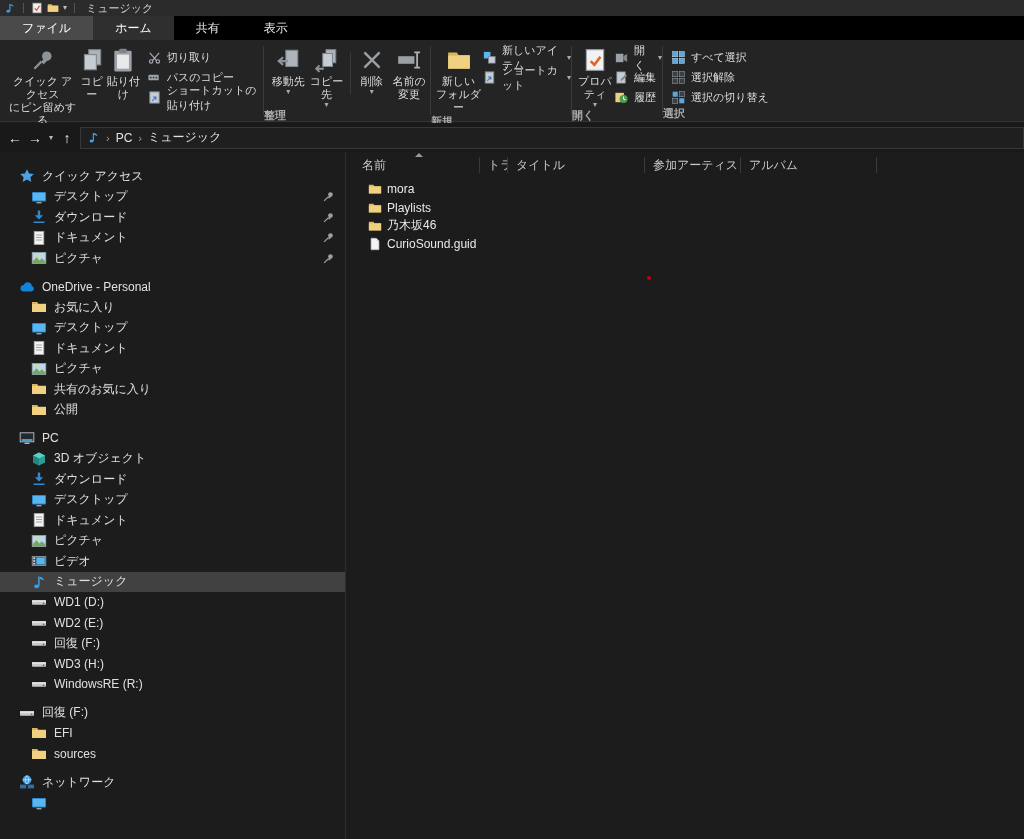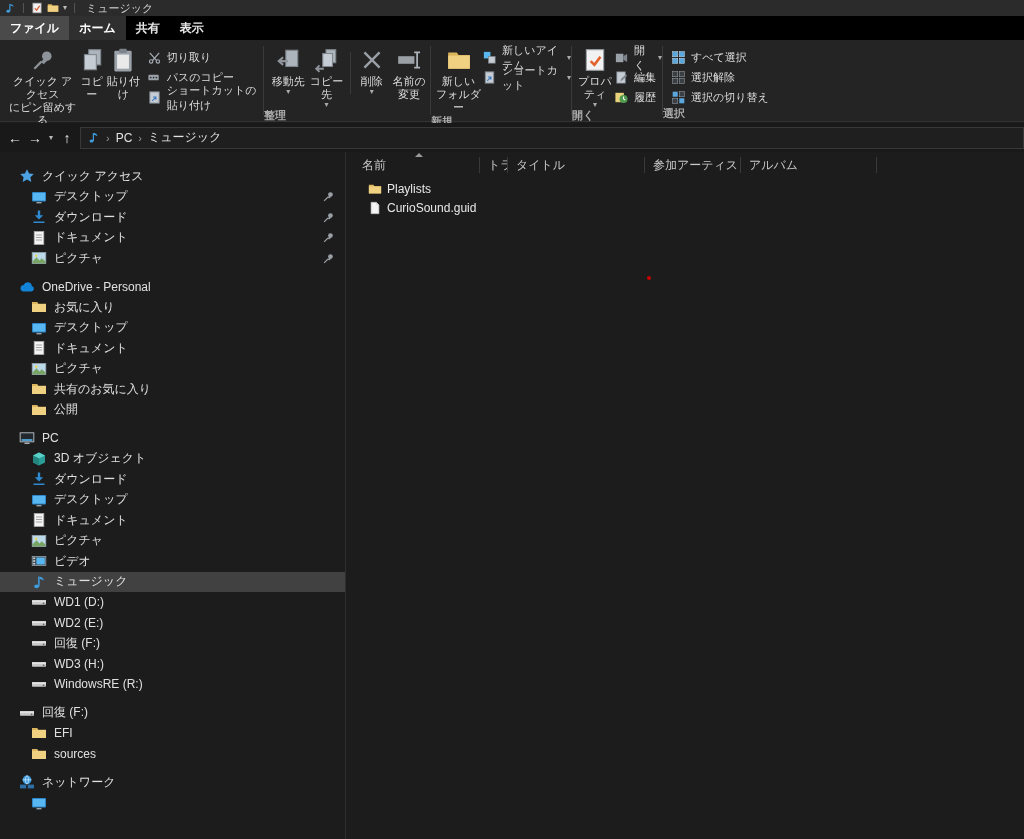--- a/index.html
+++ b/index.html
@@ -12,21 +12,21 @@
     background:#2b2b2b; display:flex; align-items:center; gap:4px; padding-left:4px; }
   .titlebar .sep { width:1px; height:10px; background:#555; margin:0 3px; }
   .titlebar .ticon { width:12px; height:12px; display:inline-block; }
   .titlebar .ticon svg { width:12px; height:12px; display:block; }
   .title-text { color:#cfcfcf; font-size:11px; margin-left:4px; }
   .qat-caret { color:#bbb; font-size:8px; line-height:8px; }
 
   
   .tabrow { position:absolute; left:0; top:16px; width:1024px; height:24px;
     background:#000; display:flex; align-items:stretch; }
-  .tab { color:#e8e8e8; font-size:12px; padding:0 10px; display:flex; align-items:center;font-weight:bold; }
+  .tab { color:#e8e8e8; font-size:12px; padding:0 22px; display:flex; align-items:center; }
   .tab-file { background:#4a4a4a; color:#fff; }
   .tab-selected { background:#2f2f2f; color:#fff; }
 
   
   .ribbon { position:absolute; left:0; top:40px; width:1024px; height:82px;
     background:#242424; border-bottom:1px solid #333; display:flex; align-items:stretch; }
   .rgroup { display:flex; flex-direction:column; height:100%; }
   .rbody { flex:1; display:flex; align-items:flex-start; padding-top:4px; }
   .glabel { height:17px; font-size:11px; color:#ababab; line-height:15px;font-weight:bold; }
   .gdiv { width:1px; background:#3a3a3a; margin:6px 0 6px 0; }
@@ -739,21 +739,39 @@
         </div>
       <div class="sort-caret"></div>
       <div class="filelist">
           <div class="file-row">
             <span class="icon">
               <svg viewBox="0 0 16 16">
                 <path fill="#dcb65c" d="M1 3h5.2l1.2 1.8H15V13H1z"></path>
                 <path fill="#f0d182" d="M1 5h14v8H1z"></path>
               </svg>
             </span>
+            <span>mora</span>
+          </div>
+          <div class="file-row">
+            <span class="icon">
+              <svg viewBox="0 0 16 16">
+                <path fill="#dcb65c" d="M1 3h5.2l1.2 1.8H15V13H1z"></path>
+                <path fill="#f0d182" d="M1 5h14v8H1z"></path>
+              </svg>
+            </span>
             <span>Playlists</span>
+          </div>
+          <div class="file-row">
+            <span class="icon">
+              <svg viewBox="0 0 16 16">
+                <path fill="#dcb65c" d="M1 3h5.2l1.2 1.8H15V13H1z"></path>
+                <path fill="#f0d182" d="M1 5h14v8H1z"></path>
+              </svg>
+            </span>
+            <span>乃木坂46</span>
           </div>
           <div class="file-row">
             <span class="icon">
               <svg viewBox="0 0 16 16">
                 <path fill="#f4f4f4" stroke="#b9b9b9" stroke-width=".8" d="M3.5 1.5h6l3 3v10h-9z"></path>
                 <path fill="#d9d9d9" d="M9.5 1.5l3 3h-3z"></path>
               </svg>
             </span>
             <span>CurioSound.guid</span>
           </div>

